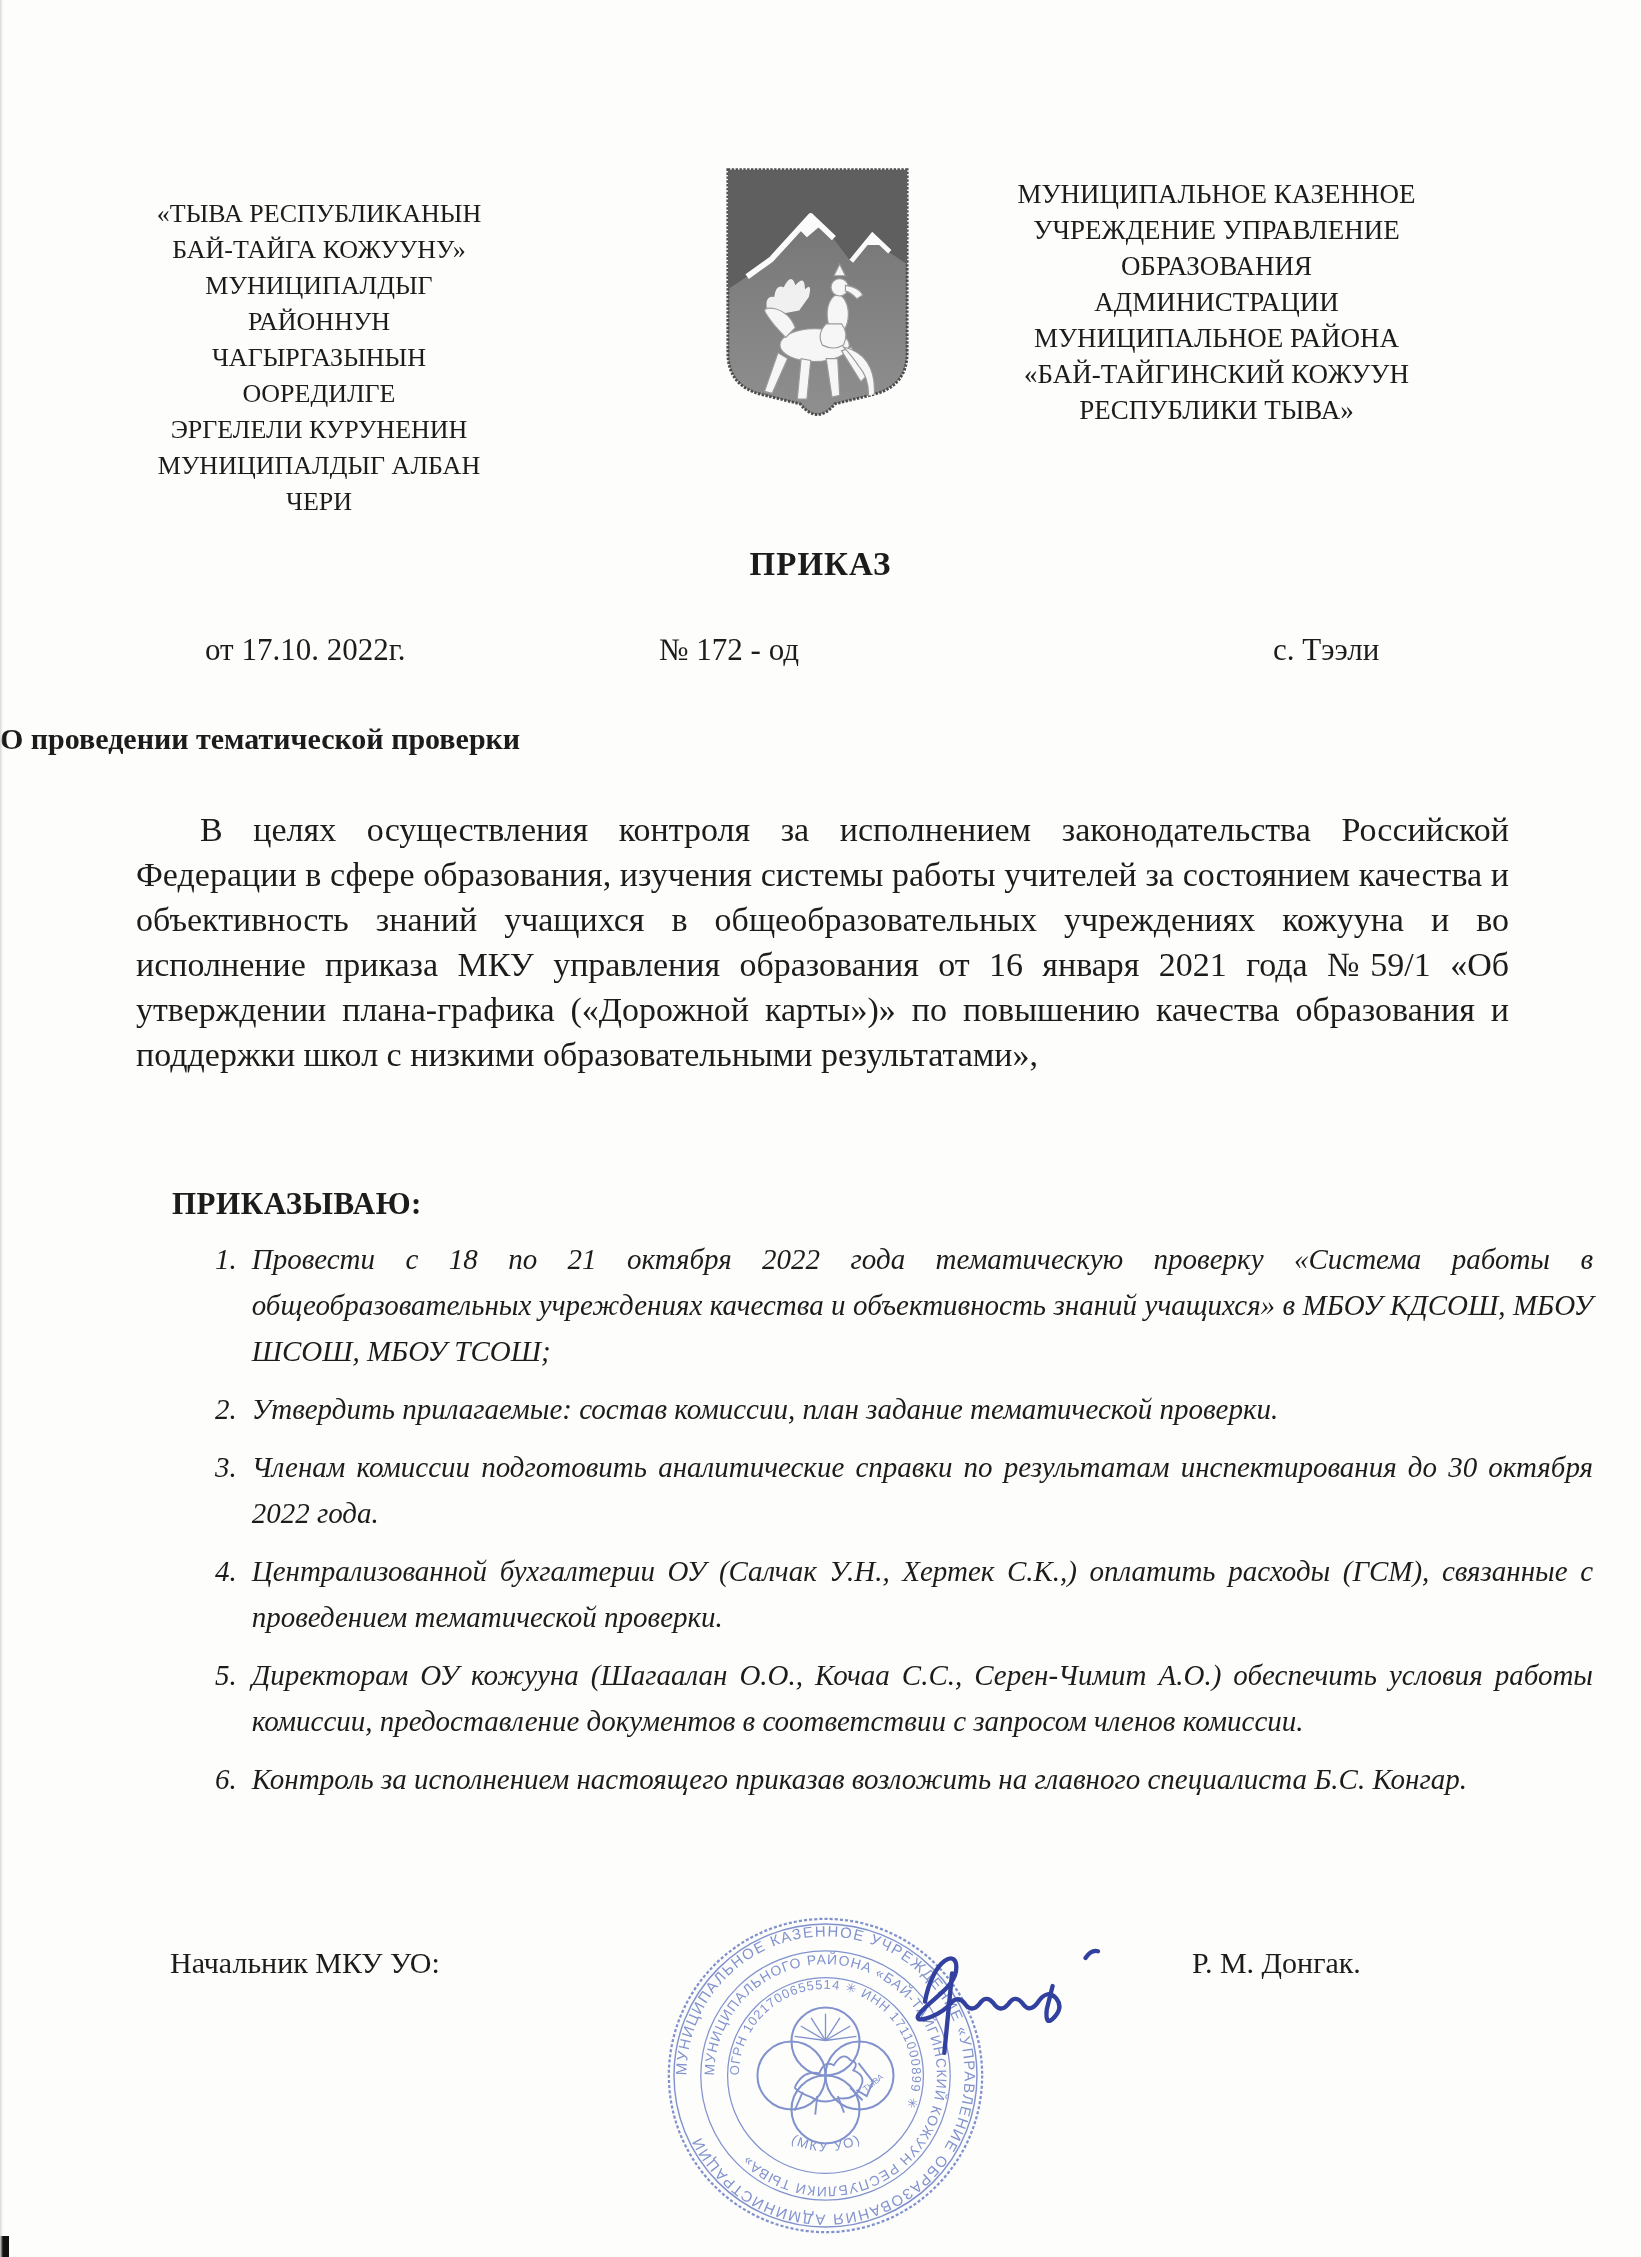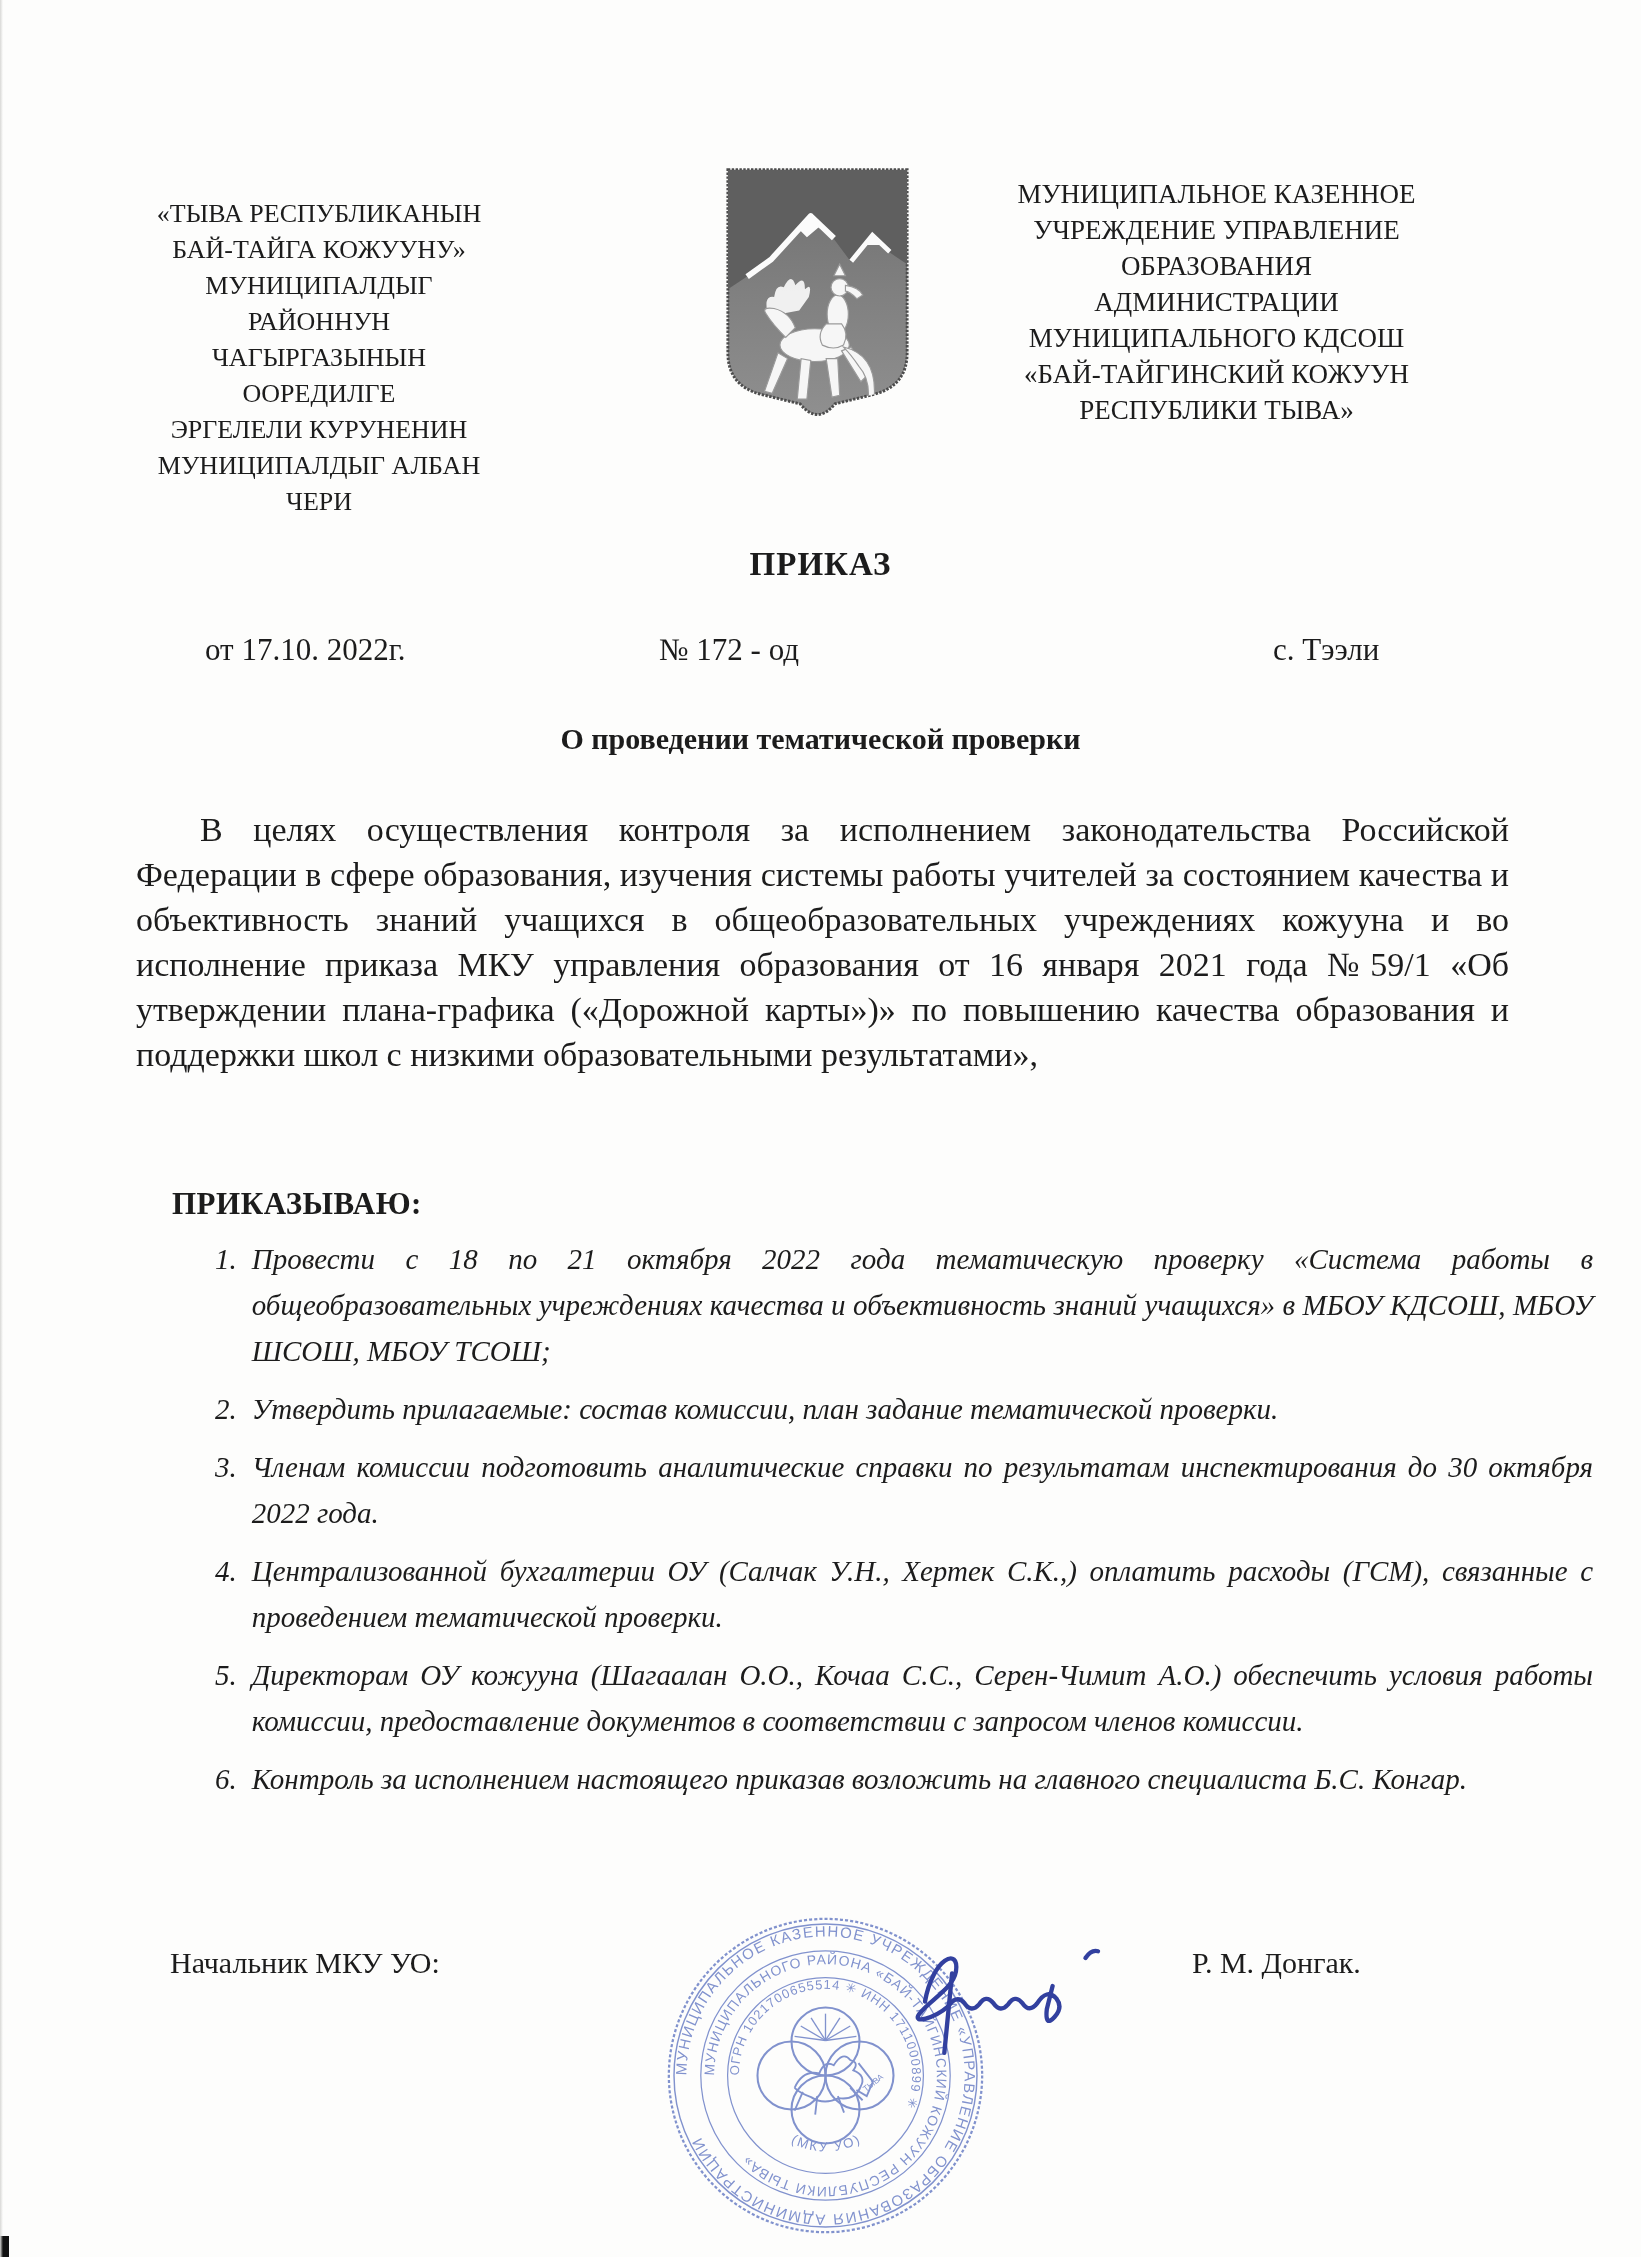--- a/index.html
+++ b/index.html
@@ -22,21 +22,21 @@
   
   .doc-title{
     position:absolute;top:546px;left:0;width:100%;text-align:center;
     font-size:33px;font-weight:700;letter-spacing:1px;
   }
   .meta-row{position:absolute;top:632px;left:0;width:100%;height:42px;font-size:31px;}
   .meta-date{position:absolute;left:205px;}
   .meta-number{position:absolute;left:659px;}
   .meta-place{position:absolute;left:1273px;}
   .doc-subject{
-    position:absolute;top:722px;left:0;width:100%;text-align:center;
+    position:absolute;top:722px;left:0;width:100%;text-align:left;
     font-size:30px;font-weight:700;
   }
   
   .preamble{
     position:absolute;top:807px;left:136px;width:1373px;
     font-size:34px;line-height:45px;text-align:justify;text-indent:64px;
   }
   .resolve-word{
     position:absolute;top:1186px;left:172px;
     font-size:31px;font-weight:700;letter-spacing:0.5px;text-align:center;
@@ -110,21 +110,21 @@
           </g>
         </g>
       </svg>
     </div>
 
     <div class="org-right">
       <div>МУНИЦИПАЛЬНОЕ КАЗЕННОЕ</div>
       <div>УЧРЕЖДЕНИЕ УПРАВЛЕНИЕ</div>
       <div>ОБРАЗОВАНИЯ</div>
       <div>АДМИНИСТРАЦИИ</div>
-      <div>МУНИЦИПАЛЬНОГО КДСОШ</div>
+      <div>МУНИЦИПАЛЬНОЕ РАЙОНА</div>
       <div>«БАЙ-ТАЙГИНСКИЙ КОЖУУН</div>
       <div>РЕСПУБЛИКИ ТЫВА»</div>
     </div>
   </div>
 
   <div class="doc-title">ПРИКАЗ</div>
 
   <div class="meta-row">
     <span class="meta-date">от 17.10. 2022г.</span>
     <span class="meta-number">№ 172 - од</span>

